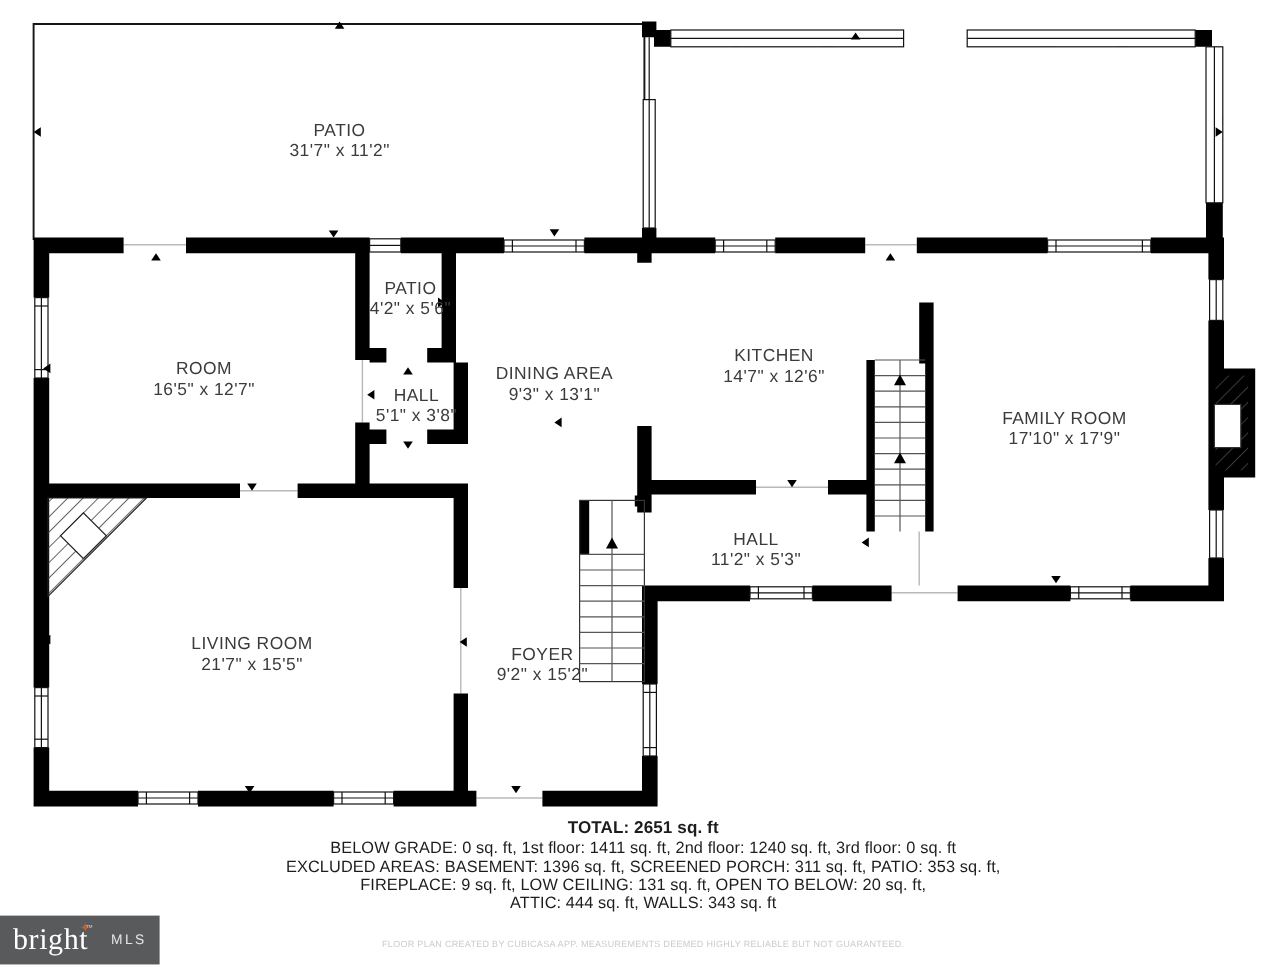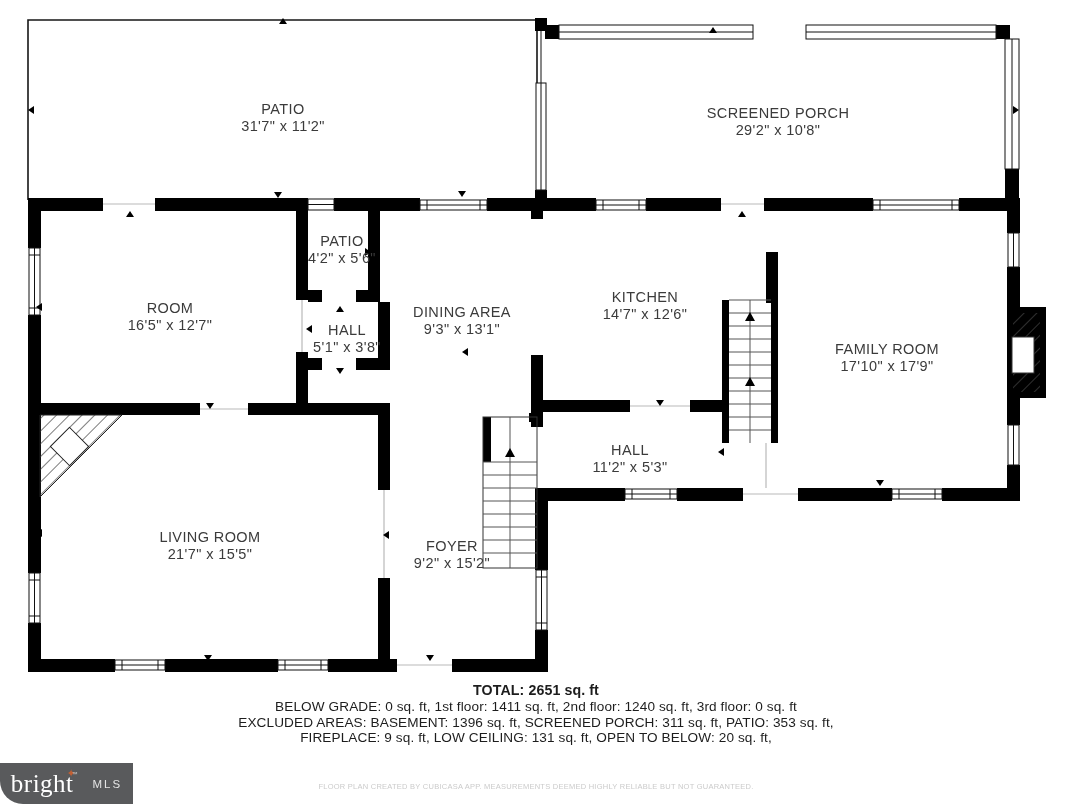--- a/index.html
+++ b/index.html
@@ -1,17 +1,17 @@
 <!DOCTYPE html>
 <html><head>
 <meta charset="utf-8">
 <style>
   html,body{margin:0;padding:0;background:#ffffff;}
   .canvas{position:relative;width:1072px;height:804px;background:#fff;overflow:hidden;
-          font-family:"Liberation Sans",sans-serif;border-radius:23px;}
+          font-family:"Liberation Sans",sans-serif;}
   .plan-svg{position:absolute;left:0;top:0;}
   .room-label{position:absolute;transform:translateX(-50%);text-align:center;
               color:#3b3b3b;font-size:14.5px;line-height:17px;letter-spacing:.4px;white-space:nowrap;}
   .room-label .nm,.room-label .dm{display:block;}
   .summary{position:absolute;left:0;right:0;top:683px;text-align:center;color:#1d1d1d;
            font-size:13.6px;line-height:15.3px;letter-spacing:.1px;}
   .summary .total{font-weight:bold;font-size:14.2px;margin-bottom:1px;}
   .disclaimer{position:absolute;left:0;right:0;top:782px;text-align:center;
               color:#cbcbcb;font-size:7.5px;letter-spacing:.25px;}
   .logo{position:absolute;left:0;top:763px;width:133px;height:41px;background:#595a5c;
@@ -197,24 +197,20 @@
       <path d="M718 452 l6 -4 v8 Z"></path>
       <path d="M462 352 l6 -4 v8 Z"></path>
       <path d="M462 197 l-4 -6 h8 Z"></path>
     </g>
   </svg>
 
   <div class="room-label" style="left:283px;top:101px">
     <span class="nm">PATIO</span>
     <span class="dm">31'7" x 11'2"</span>
   </div>
-  <div class="room-label" style="left:778px;top:105px">
-    <span class="nm">SCREENED PORCH</span>
-    <span class="dm">29'2" x 10'8"</span>
-  </div>
   <div class="room-label" style="left:342px;top:233px">
     <span class="nm">PATIO</span>
     <span class="dm">4'2" x 5'6"</span>
   </div>
   <div class="room-label" style="left:170px;top:300px">
     <span class="nm">ROOM</span>
     <span class="dm">16'5" x 12'7"</span>
   </div>
   <div class="room-label" style="left:347px;top:322px">
     <span class="nm">HALL</span>
@@ -243,20 +239,21 @@
   <div class="room-label" style="left:452px;top:538px">
     <span class="nm">FOYER</span>
     <span class="dm">9'2" x 15'2"</span>
   </div>
 
   <div class="summary">
     <div class="total">TOTAL: 2651 sq. ft</div>
     <div>BELOW GRADE: 0 sq. ft, 1st floor: 1411 sq. ft, 2nd floor: 1240 sq. ft, 3rd floor: 0 sq. ft</div>
     <div>EXCLUDED AREAS: BASEMENT: 1396 sq. ft, SCREENED PORCH: 311 sq. ft, PATIO: 353 sq. ft,</div>
     <div>FIREPLACE: 9 sq. ft, LOW CEILING: 131 sq. ft, OPEN TO BELOW: 20 sq. ft,</div>
+    <div>ATTIC: 444 sq. ft, WALLS: 343 sq. ft</div>
   </div>
 
   <div class="disclaimer">FLOOR PLAN CREATED BY CUBICASA APP. MEASUREMENTS DEEMED HIGHLY RELIABLE BUT NOT GUARANTEED.</div>
 
   <div class="logo">
     <div class="logo-inner">
       <span class="logo-brand">bright</span>
         <span class="logo-star">✦</span>
         <span class="logo-tm">™</span>
         <span class="logo-mls">MLS</span>

